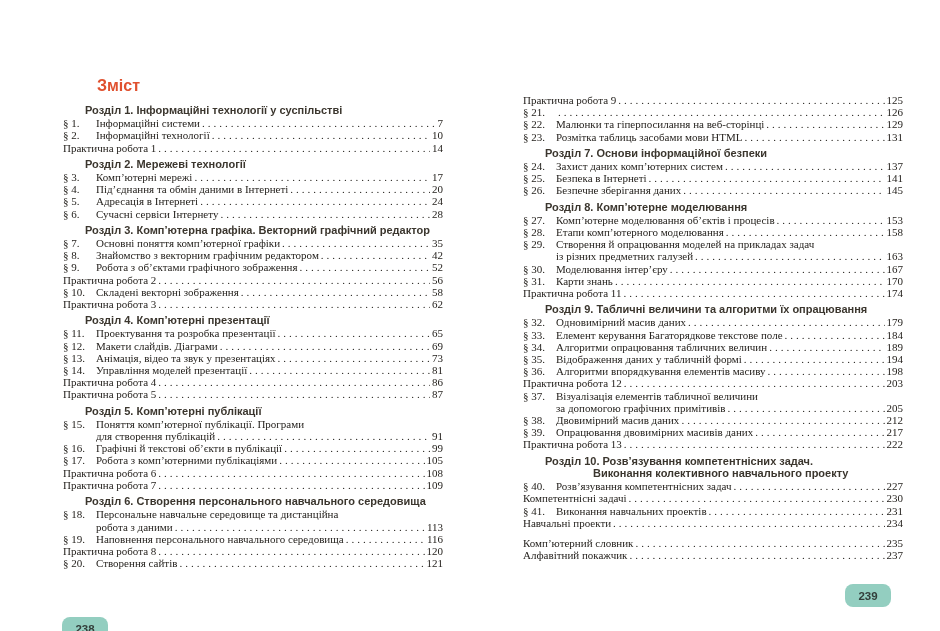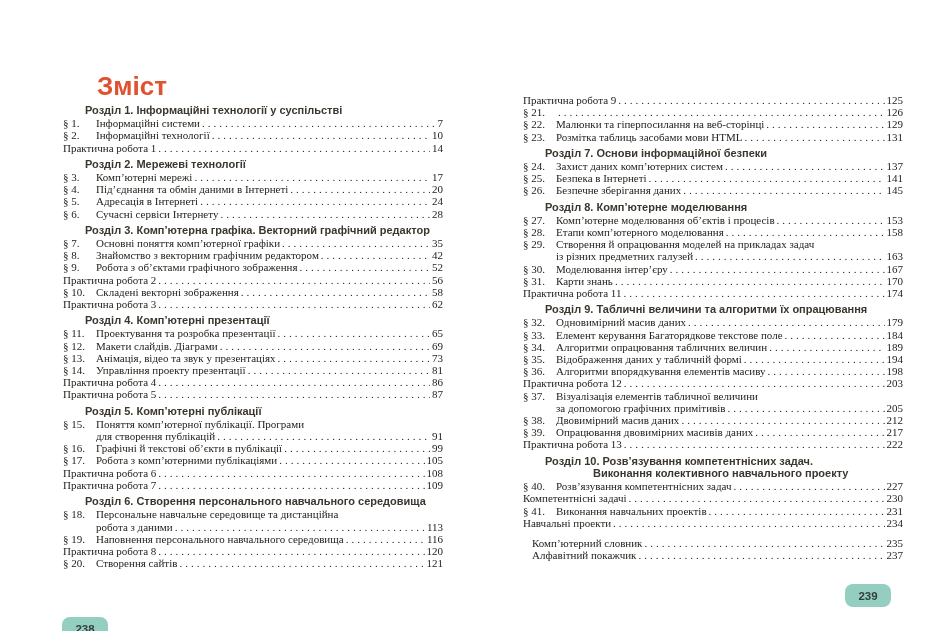--- a/index.html
+++ b/index.html
@@ -13,27 +13,27 @@
   }
   .col {
     position:absolute;
     width:380px;
   }
   #col-left  { left:63px;  top:74px; }
   #col-right { left:523px; top:94px; }
   .toc-title {
     font-family:"Liberation Sans", sans-serif;
     font-weight:bold;
-    font-size:26px;
+    font-size:16px;
     line-height:24px;
     color:#e0512f;
     margin:0 0 6px 34px;
   }
   .block { margin:0; }
-  .block.gap { margin-top:8px;margin-left:9px; }
+  .block.gap { margin-top:8px; }
   .heading {
     font-family:"Liberation Sans", sans-serif;
     font-weight:bold;
     font-size:11px;
     line-height:12.2px;
     color:#3b362e;
     padding-left:22px;
     margin:4px 0 1px 0;
     white-space:nowrap;
   }
@@ -186,21 +186,21 @@
           <span class="pg">69</span>
         </div>
         <div class="row">
           <span class="lbl">§ 13.</span>
           <span class="txt">Анімація, відео та звук у презентаціях</span>
           <span class="leader"></span>
           <span class="pg">73</span>
         </div>
         <div class="row">
           <span class="lbl">§ 14.</span>
-          <span class="txt">Управління проекту презентації</span>
+          <span class="txt">Управління моделей презентації</span>
           <span class="leader"></span>
           <span class="pg">81</span>
         </div>
         <div class="row">
           <span class="txt">Практична робота 4</span>
           <span class="leader"></span>
           <span class="pg">86</span>
         </div>
         <div class="row">
           <span class="txt">Практична робота 5</span>

